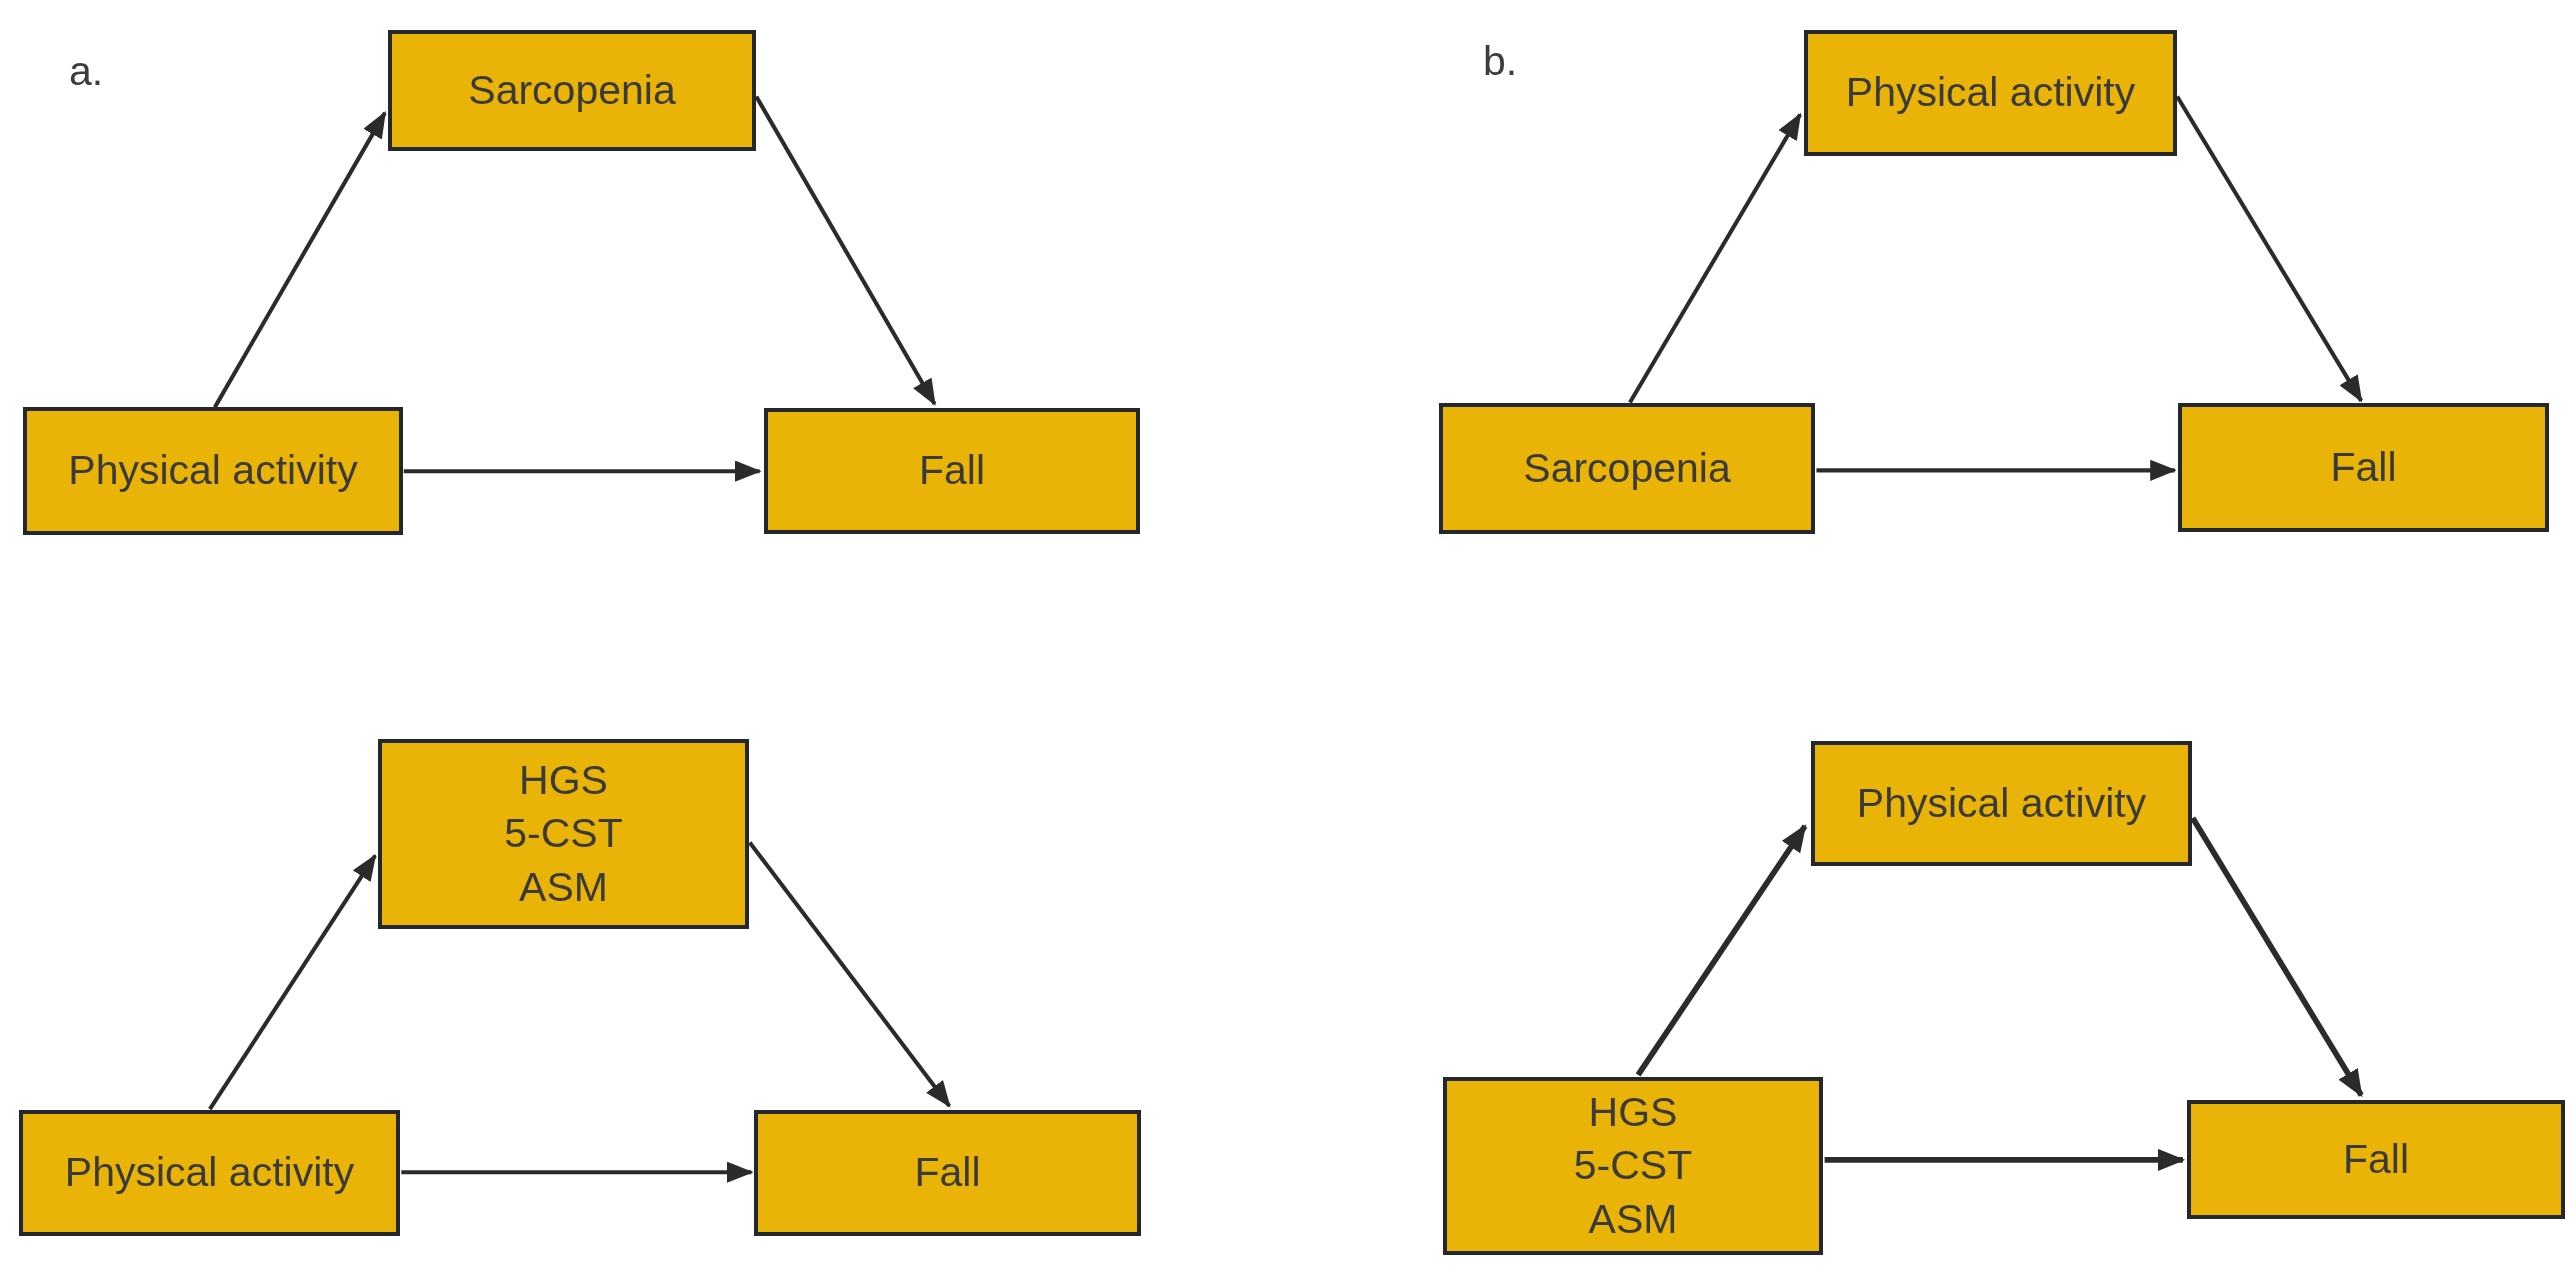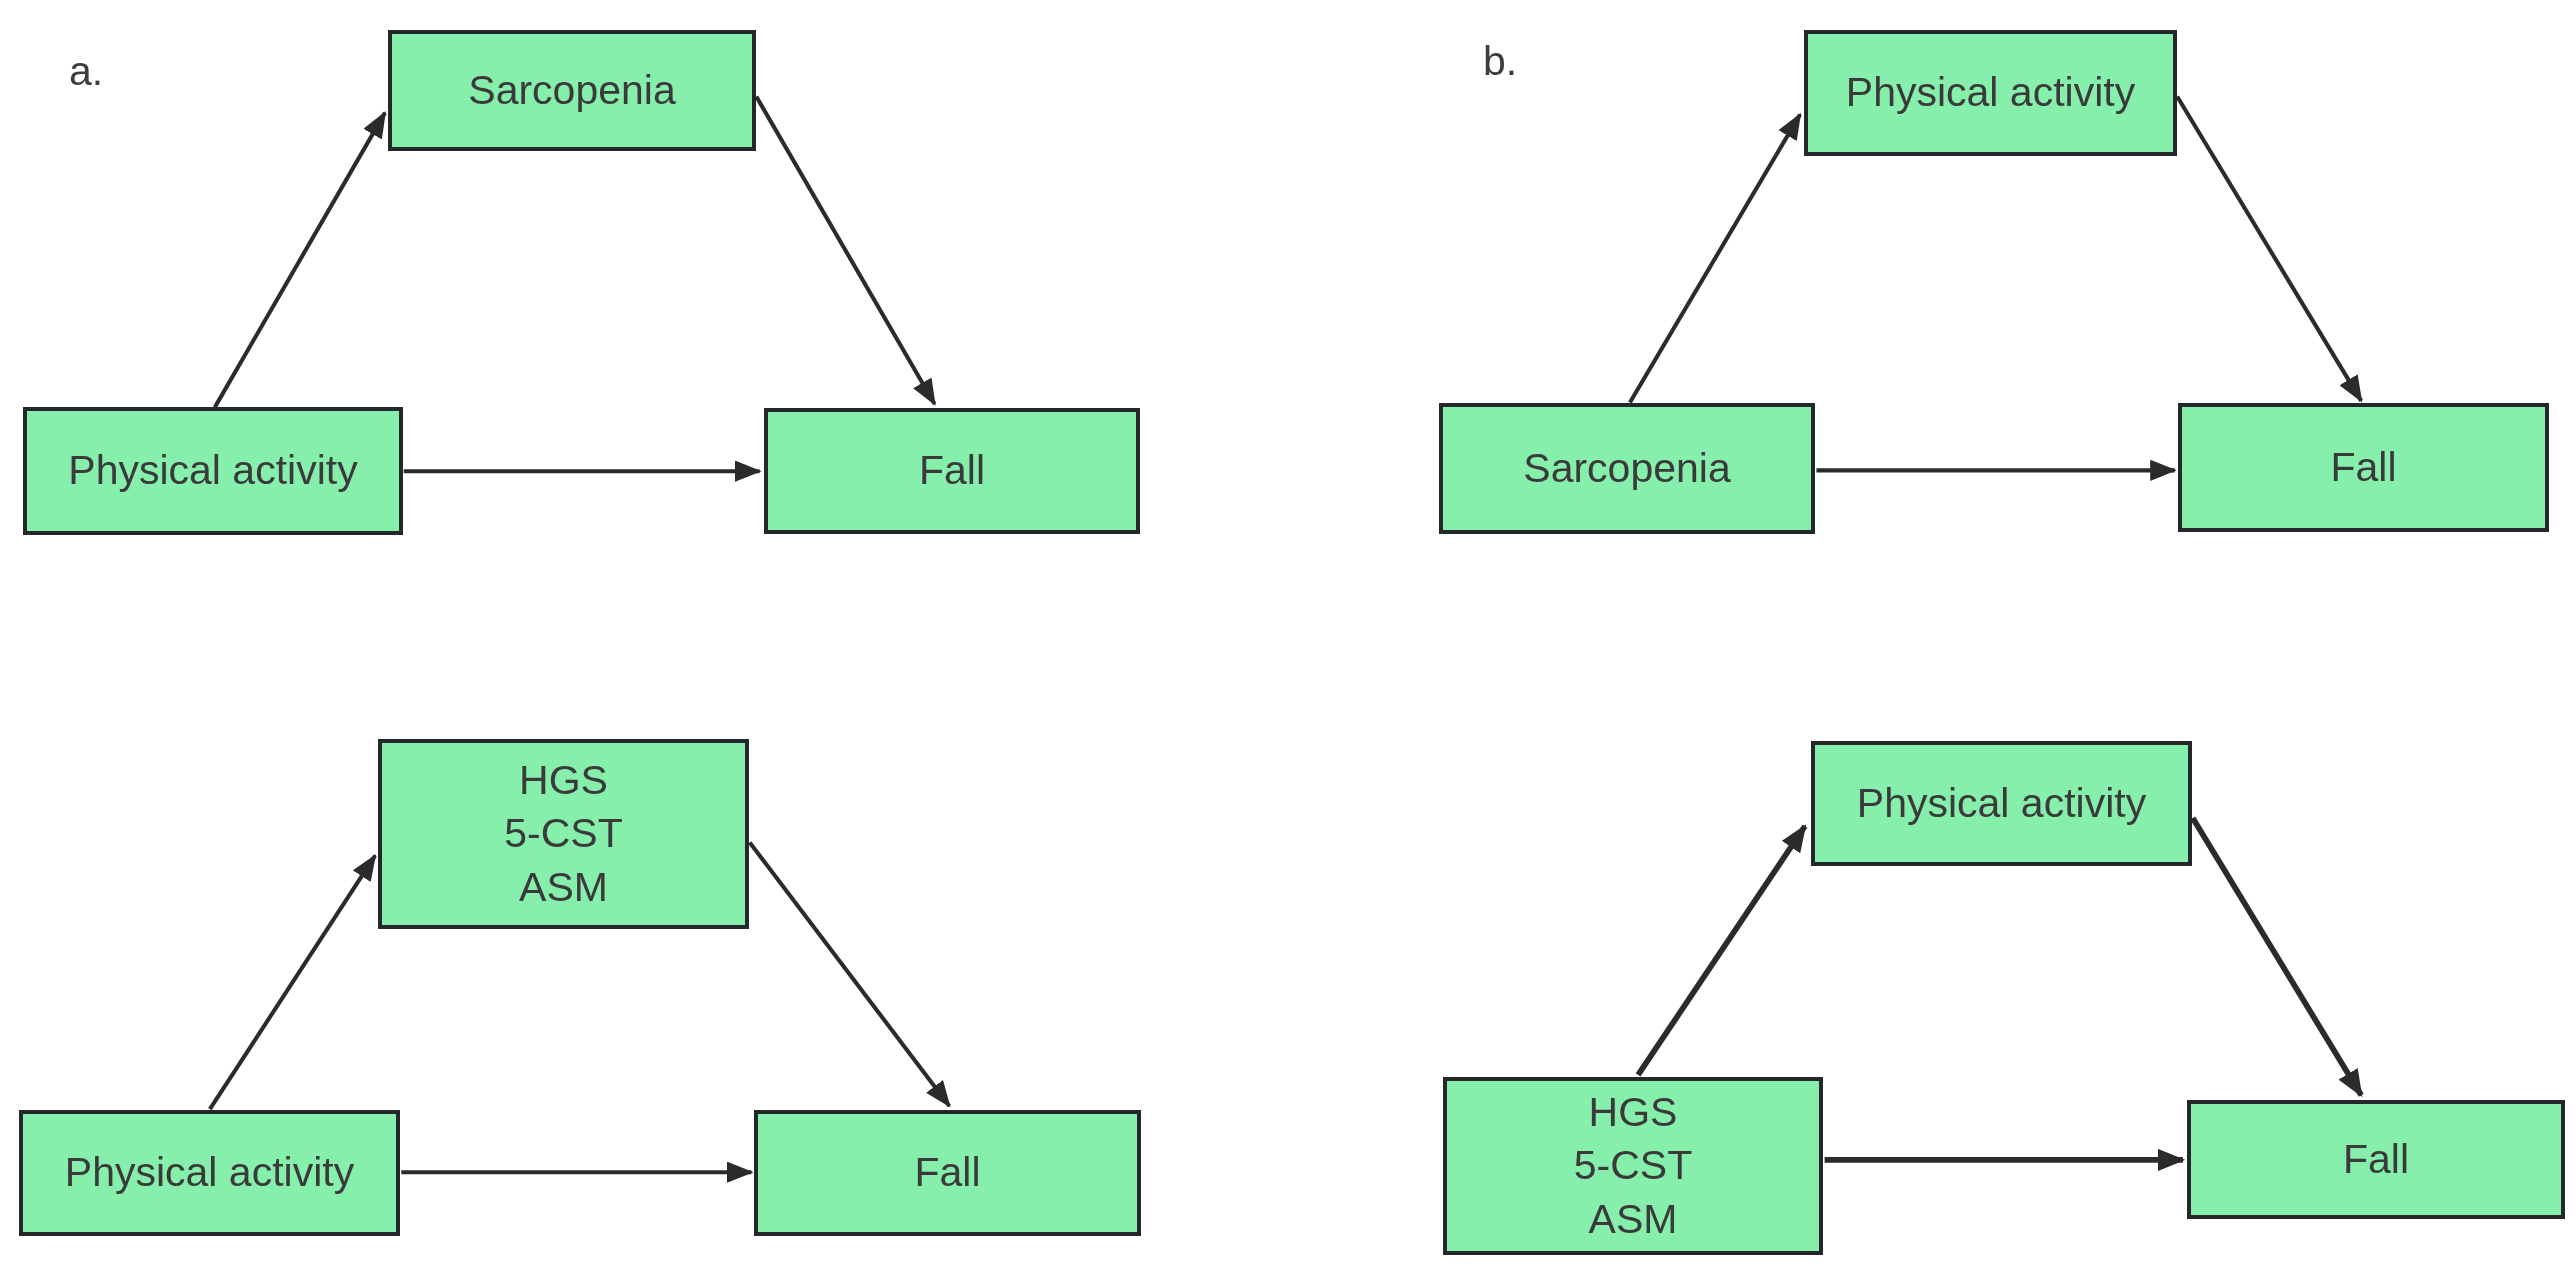--- a/index.html
+++ b/index.html
@@ -17,21 +17,21 @@
   }
   .panel-label {
     position: absolute;
     color: #3d3d3d;
     font-size: 41px;
     line-height: 1;
   }
   .node {
     position: absolute;
     box-sizing: border-box;
-    background: #86efac;
+    background: #eab308;
     border: 4.9px solid #24282c;
     display: flex;
     flex-direction: column;
     align-items: center;
     justify-content: center;
     text-align: center;
   }
   .node .line {
     color: #3a3a3a;
     font-size: 41px;

